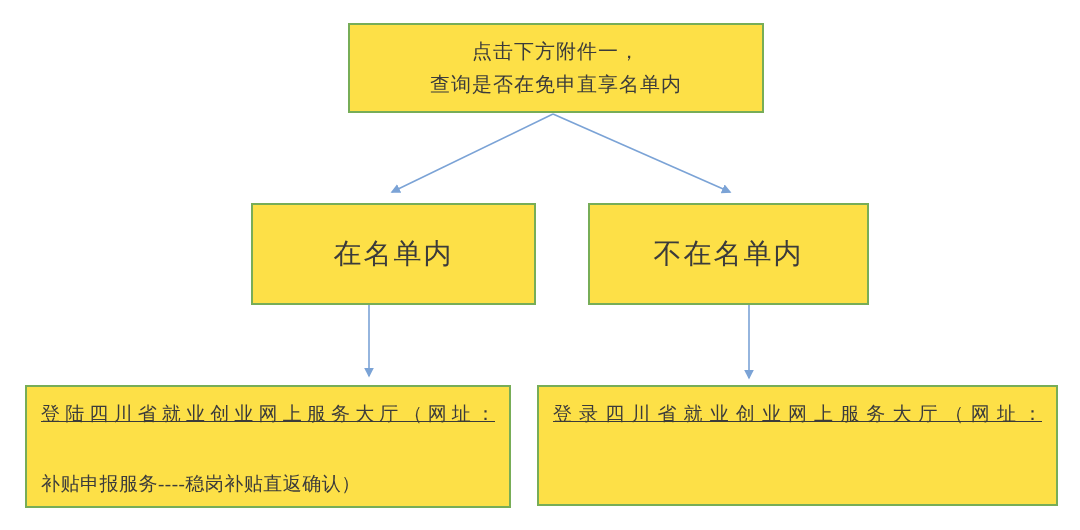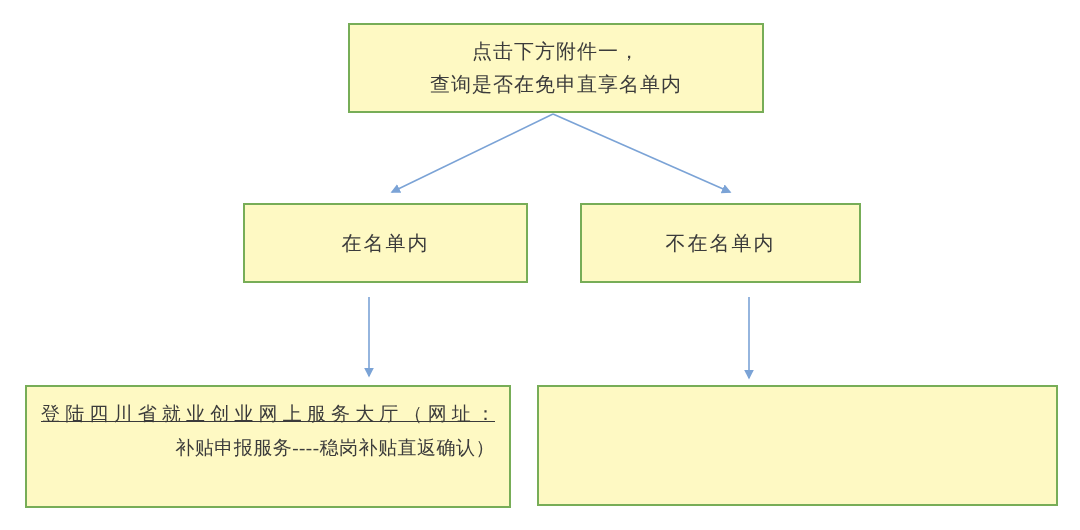--- a/index.html
+++ b/index.html
@@ -14,48 +14,48 @@
     width: 1080px; height: 530px;
     background: var(--background, #ffffff);
     font-family: "Liberation Serif", "DejaVu Serif", serif;
     color: var(--text, #3b3b3b);
     overflow: hidden;
   }
   .canvas { position: relative; width: 1080px; height: 530px; }
   .box {
     position: absolute;
     border: 2px solid var(--border-green, #77ad57);
-    background: #fef9c3;
+    background: #fde047;
   }
   .box-center {
     display: flex;
     flex-direction: column;
     align-items: center;
     justify-content: center;
     text-align: center;
   }
   .top-box {
     left: 348px; top: 23px; width: 416px; height: 90px;
     font-size: 20px; line-height: 33px; letter-spacing: 1px;
   }
   .mid-box {
-    top: 203px; height: 80px;
-    font-size: 20px; letter-spacing: 2px;
+    top: 203px; height: 102px;
+    font-size: 28px; letter-spacing: 2px; margin-left: 8px;
   }
   .mid-box.left  { left: 243px; width: 285px; }
   .mid-box.right { left: 580px; width: 281px; }
   .result-box {
     top: 385px;
     padding: 10px 14px 8px 14px;
     font-size: 19px; line-height: 34px;
   }
   .result-box.left  { left: 25px;  width: 486px; height: 123px; }
   .result-box.right { left: 537px; width: 521px; height: 121px; }
   .jline { text-align: justify; text-align-last: justify; text-decoration: underline; }
-  .nline { text-align: right; letter-spacing: 0.5px; }
+  .nline { text-align: left; letter-spacing: 0.5px; margin-top: 36px; }
   .url { color: var(--url-red, #e03a3a); letter-spacing: 1px; }
   .arrow-layer {
     position: absolute; left: 0; top: 0;
     width: 1080px; height: 530px;
     pointer-events: none;
   }
   .arrow-layer line {
     stroke: var(--arrow-blue, #7ba3d6);
     stroke-width: 1.6;
   }
@@ -89,15 +89,16 @@
   <div class="box box-center mid-box right">
     <div>不在名单内</div>
   </div>
 
   <div class="box result-box left">
     <div class="jline">登陆四川省就业创业网上服务大厅（网址：</div>
     <div class="nline">补贴申报服务----稳岗补贴直返确认）</div>
   </div>
 
   <div class="box result-box right">
+    <div class="jline">登录四川省就业创业网上服务大厅（网址：</div>
   </div>
 
 </div>
 
 </body></html>

